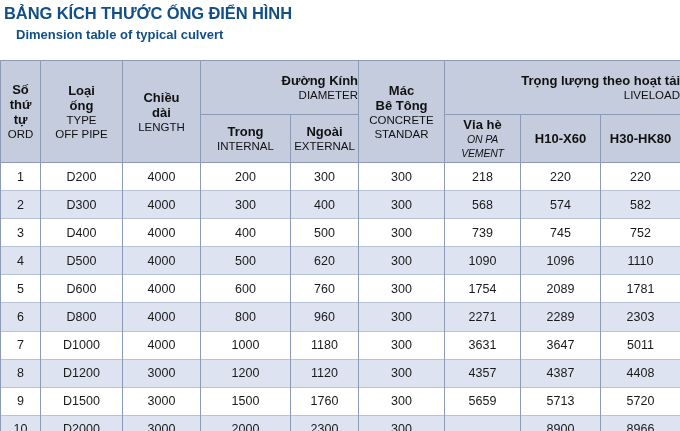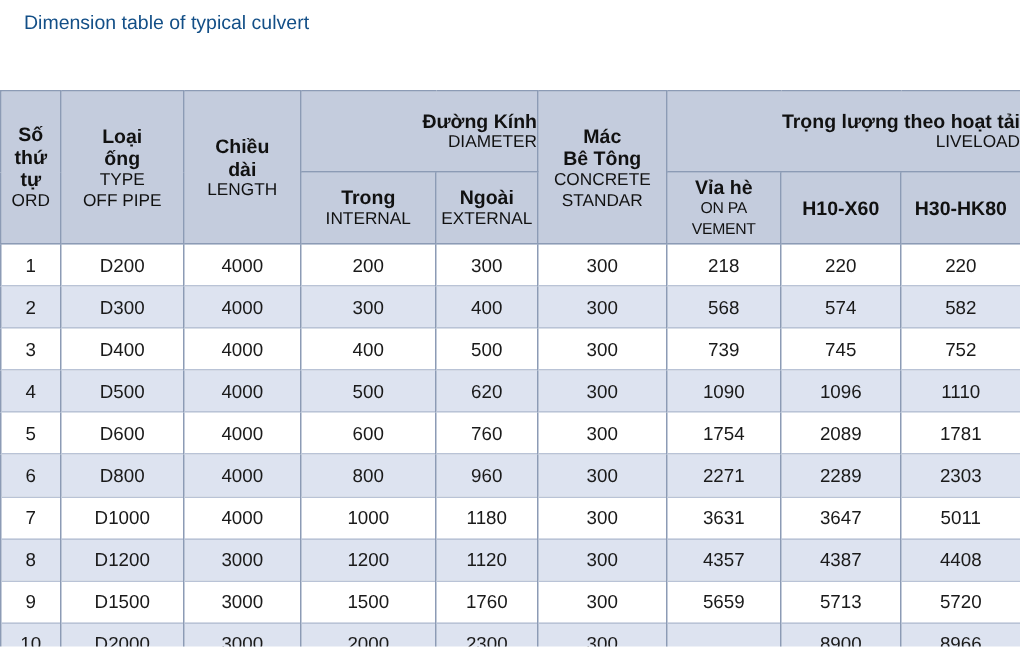--- a/index.html
+++ b/index.html
@@ -29,21 +29,21 @@
     font-size: 16.5px;
     font-weight: bold;
     color: #134f87;
     letter-spacing: -0.1px;
     line-height: 20px;
     margin: 0;
     white-space: nowrap;
   }
   .title-sub {
     font-size: 13px;
-    font-weight: normal;
+    font-weight: bold;
     color: #134f87;
     line-height: 17px;
     margin: 3px 0 0 0;
     white-space: nowrap;
     padding-left: 12px;
   }
 
   table.dim {
     border-collapse: collapse;
     width: 680px;
@@ -82,20 +82,21 @@
   }
   .hd-en {
     font-size: 11.5px;
     font-weight: normal;
     line-height: 14px;
     color: #111;
   }
   .hd-en.small {
     font-size: 10.5px;
     letter-spacing: -0.2px;
+    font-style: italic;
   }
   table.dim tbody td {
     height: 27.1px;
     font-size: 12.5px;
     color: #1a1a1a;
     background: #ffffff;
     border-top: 1px solid #b9c3d6;
   }
   table.dim tbody tr.alt td {
     background: #dde3f0;
@@ -109,20 +110,21 @@
   .c-pav { width: 76px; }
   .c-h10 { width: 80px; }
   .c-h30 { width: 80px; }
 </style>
 </head>
 <body>
 
 <div id="page">
 
   <div class="titles">
+    <div class="title-main">BẢNG KÍCH THƯỚC ỐNG ĐIỂN HÌNH</div>
     <div class="title-sub">Dimension table of typical culvert</div>
   </div>
 
   <table class="dim">
     <colgroup>
       <col class="c-ord">
         <col class="c-type">
         <col class="c-len">
       <col class="c-int">
         <col class="c-ext">

